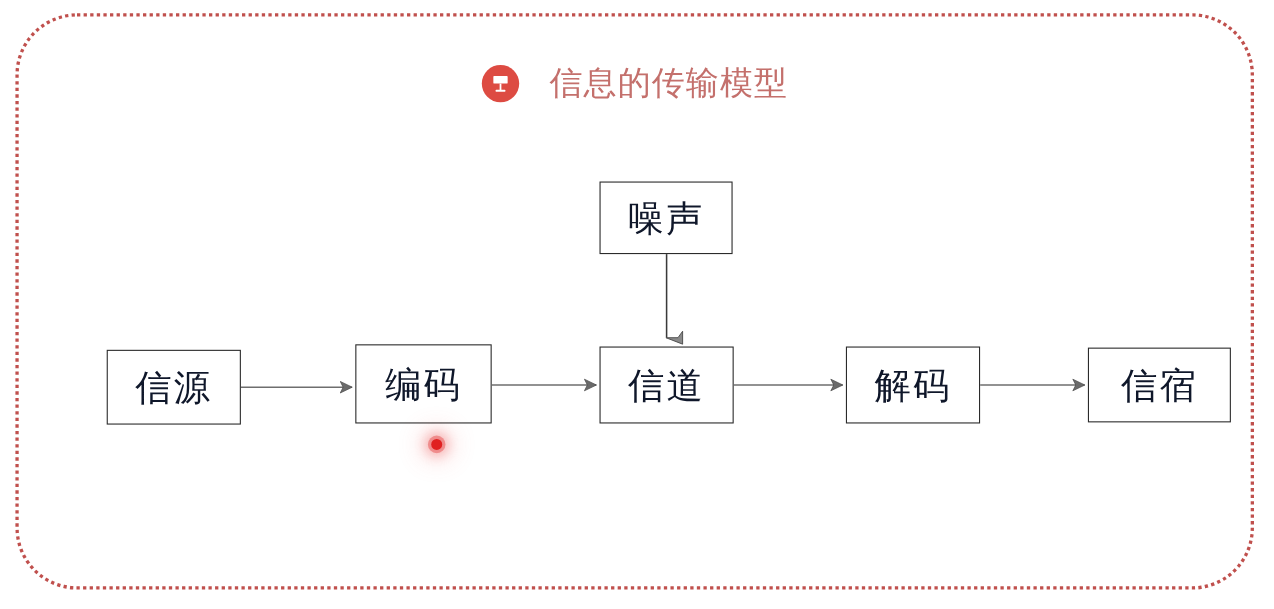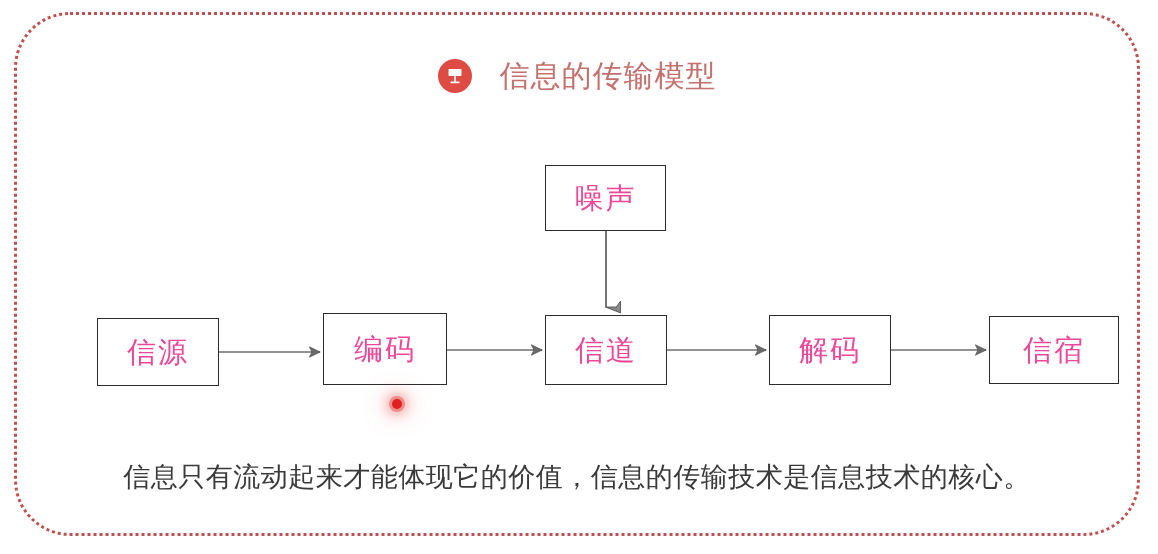--- a/index.html
+++ b/index.html
@@ -71,23 +71,23 @@
   .node {
     position: absolute;
     box-sizing: border-box;
     border: 1.6px solid #2b2b2b;
     background: #ffffff;
     display: flex;
     align-items: center;
     justify-content: center;
   }
   .node-label {
-    font-size: 29px;
+    font-size: 33px;
     line-height: 1;
-    color: #ec4899;
+    color: #0f172a;
     letter-spacing: 2px;
     font-family: "DejaVu Sans", "Liberation Sans", sans-serif;
     white-space: nowrap;
   }
 
   
   #node-source       { left: 80px;  top: 303px; width: 122px; height: 68px; }
   #node-encode       { left: 306px; top: 298px; width: 124px; height: 72px; }
   #node-noise        { left: 528px; top: 150px; width: 121px; height: 66px; }
   #node-channel      { left: 528px; top: 300px; width: 122px; height: 70px; }
@@ -195,15 +195,14 @@
     </div>
 
     <div class="node" id="node-destination">
       <span class="node-label">信宿</span>
     </div>
 
     <div id="click-dot"></div>
 
   </div>
 
-  <div id="caption">信息只有流动起来才能体现它的价值，信息的传输技术是信息技术的核心。</div>
 
 </div>
 
 </body></html>

